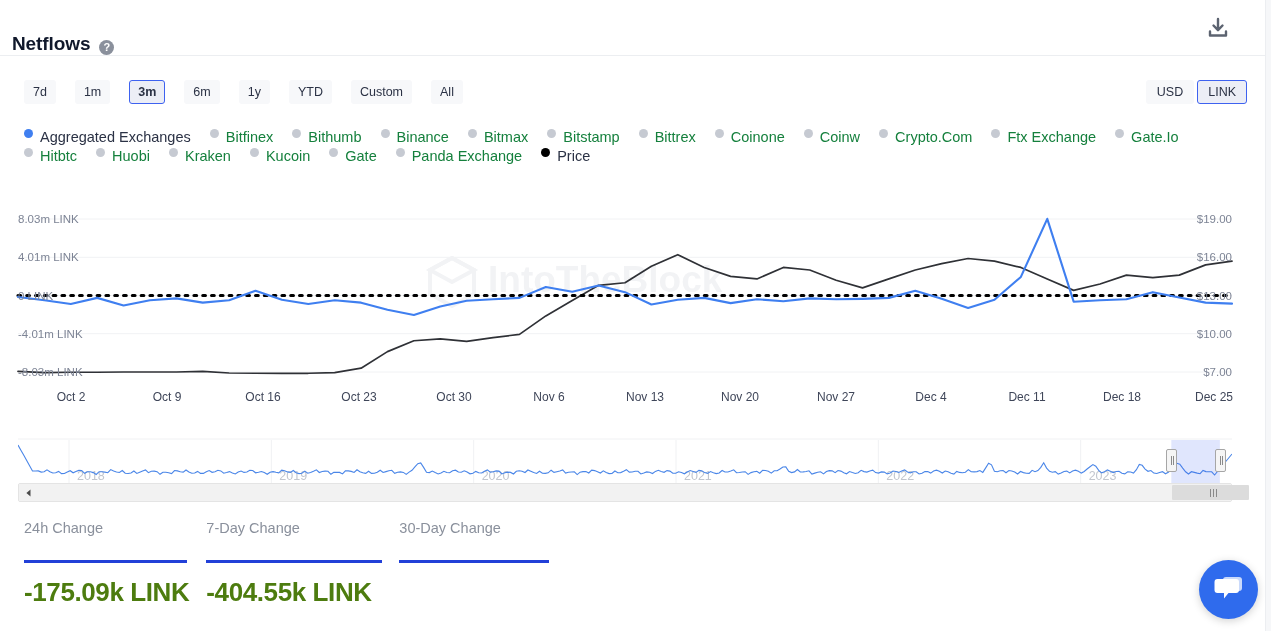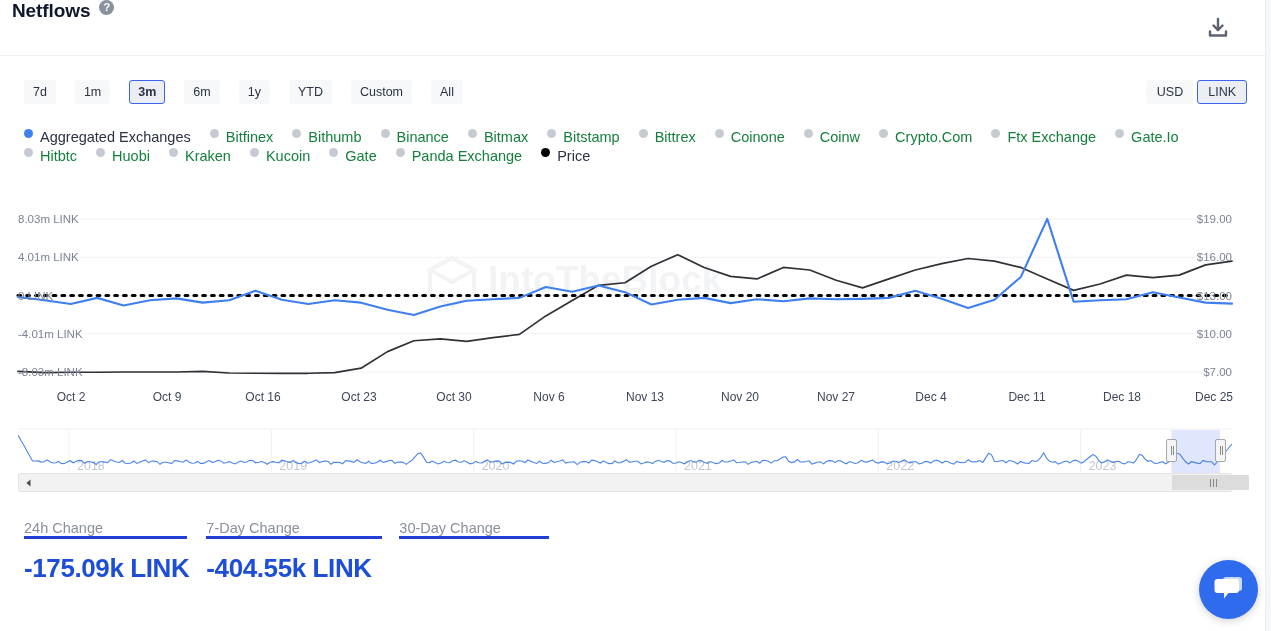--- a/index.html
+++ b/index.html
@@ -14,21 +14,21 @@
     width: 1271px; height: 631px;
     background: #ffffff;
     overflow: hidden;
   }
 
   
   .header {
     position: absolute; left: 0; top: 0;
     width: 1271px; height: 56px;
     border-bottom: 1px solid #eceef1;
-    display: flex; align-items: flex-start;
+    display: flex; align-items: flex-end;
   }
   .header-title {
     margin-left: 12px;
     font-size: 19px; font-weight: bold;
     color: #10182b; letter-spacing: -0.1px;
   }
   .help-icon {
     margin-left: 9px;
     width: 15px; height: 15px; border-radius: 50%;
     background: #8a909c;
@@ -118,21 +118,21 @@
     font-size: 12px; fill: #3f4659; text-anchor: middle;
   }
   .watermark-text {
     font-family: "Liberation Sans", sans-serif;
     font-size: 37px; font-weight: bold;
     fill: #f2f3f5;
   }
 
   
   .navigator {
-    position: absolute; left: 18px; top: 425px;
+    position: absolute; left: 18px; top: 435px;
     width: 1214px; height: 68px;
   }
   .nav-svg { position: absolute; left: 0; top: 0; }
   .nav-year {
     font-family: "Liberation Sans", sans-serif;
     font-size: 12.5px; fill: #c2c6ce;
   }
   .nav-handle {
     position: absolute; width: 11px; height: 23px;
     background: #f5f5f5;
@@ -175,27 +175,27 @@
   }
 
   
   .stats {
     position: absolute; left: 24px; top: 520px;
     display: flex;
   }
   .stat { margin-right: 17px; }
   .stat-label {
     font-size: 14.5px; color: #8a909c;
-    margin-bottom: 0;
+    margin-bottom: 24px;
   }
   .stat-rule { height: 3px; background: #2240d8; }
   .stat-value {
     margin-top: 14px;
     font-size: 26px; font-weight: bold;
-    color: #1d4ed8; letter-spacing: -0.4px;
+    color: #4d7c0f; letter-spacing: -0.4px;
     white-space: nowrap;
   }
   .stat.s0 .stat-rule { width: 163px; }
   .stat.s1 .stat-rule { width: 176px; }
   .stat.s2 .stat-rule { width: 150px; }
 
   
   .chat-widget {
     position: absolute; right: 13px; bottom: 12px;
     width: 59px; height: 59px; border-radius: 50%;

